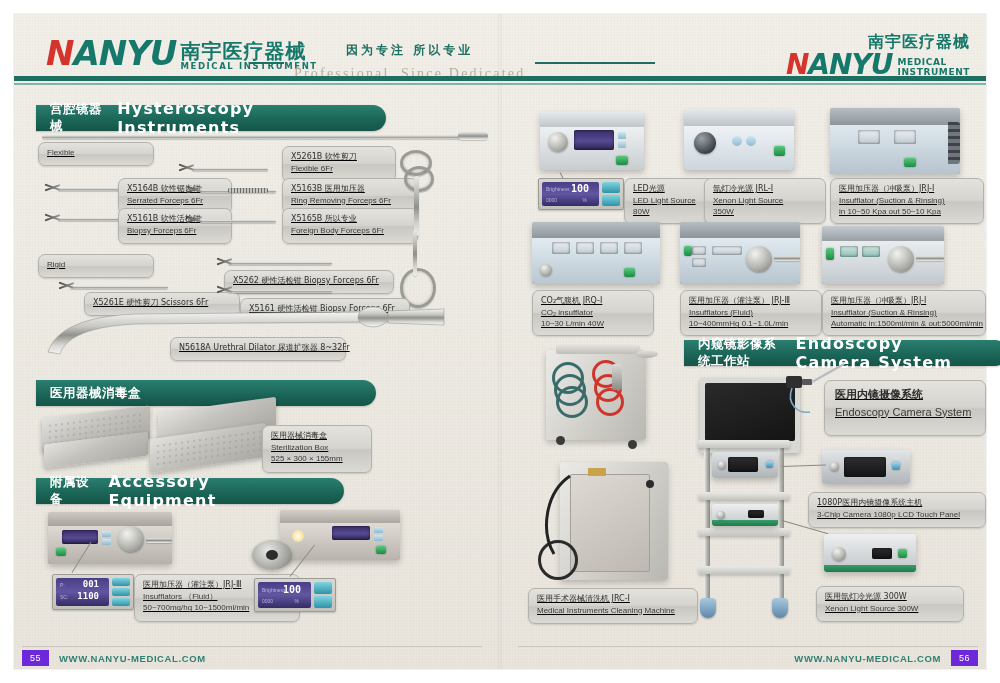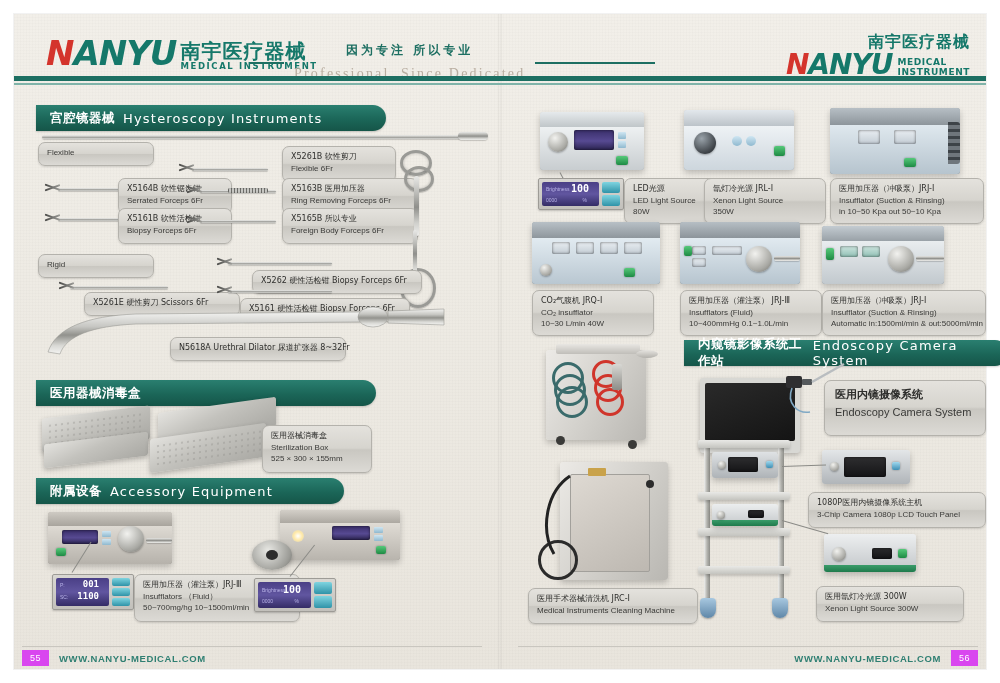--- a/index.html
+++ b/index.html
@@ -40,27 +40,27 @@
   .lr-row{display:flex;align-items:flex-end;justify-content:flex-end;margin-top:-2px;}
   .lr-word{font-family:"DejaVu Sans",sans-serif;font-weight:bold;font-style:italic;font-size:28px;letter-spacing:-1px;line-height:1;}
   .lr-en{margin-left:5px;text-align:left;line-height:1.05;padding-bottom:2px;}
   .lr-en span{display:block;font-family:"DejaVu Sans",sans-serif;font-weight:bold;font-size:9px;color:#15786a;letter-spacing:0.6px;}
 
   
   .pill{position:absolute;height:26px;border-radius:0 13px 13px 0;
     background:linear-gradient(180deg,#2a7f70 0%,#1b6658 55%,#155548 100%);
     display:flex;align-items:center;padding:0 26px 0 14px;box-shadow:0 1px 2px rgba(0,0,0,0.18);}
   .pill .cn{font-family:"DejaVu Sans",sans-serif;font-weight:bold;font-size:12.5px;color:#fff;letter-spacing:0.5px;}
-  .pill .en{font-family:"DejaVu Sans",sans-serif;font-weight:normal;font-size:13px;color:#fff;letter-spacing:1.2px;margin-left:8px;}
+  .pill .en{font-family:"DejaVu Sans",sans-serif;font-weight:bold;font-size:16px;color:#fff;letter-spacing:1.2px;margin-left:8px;}
 
   
   .plate{position:absolute;
     background:linear-gradient(180deg,#e4e2dd 0%,#d6d4ce 48%,#c9c7c1 52%,#dcdad5 100%);
     border:1px solid #b4b2ac;border-radius:7px;
-    padding:4px 8px;box-shadow:0 1px 2px rgba(0,0,0,0.14);}
+    padding:4px 8px;box-shadow:0 1px 2px rgba(0,0,0,0.14);text-decoration:underline;}
   .plate div{font-family:"Liberation Sans",sans-serif;font-size:8px;color:#3a3a38;line-height:1.45;white-space:nowrap;}
   .plate div.cn{font-family:"DejaVu Sans",sans-serif;font-size:8px;color:#2e2e2c;}
   .plate.big{padding:6px 10px;}
   .plate.big div{font-size:11px;line-height:1.5;}
   .plate.big div.cn{font-size:11px;font-weight:bold;}
 
   
   .rod{position:absolute;border-radius:2px;
     background:linear-gradient(180deg,#e8e8e6 0%,#b9b9b5 30%,#8f8f8b 52%,#cfcfcb 78%,#efefed 100%);
     box-shadow:0 1px 1px rgba(0,0,0,0.18);}
@@ -122,21 +122,21 @@
     background:linear-gradient(120deg,#eceae6 0%,#d4d2cd 48%,#b9b7b2 100%);}
   .hose{position:absolute;border:3px solid #2b2b2b;border-radius:50%;}
   .hose.red{border-color:#d0352b;}
   .hose.teal{border-color:#3a6b6b;}
 
   
   .lead{position:absolute;background:#8a8a86;height:1px;transform-origin:left center;}
 
   
   .foot{position:absolute;bottom:14px;height:22px;display:flex;align-items:center;}
-  .foot .pg{background:#d946ef;color:#fff;font-family:"Liberation Sans",sans-serif;font-size:9px;
+  .foot .pg{background:#6d28d9;color:#fff;font-family:"Liberation Sans",sans-serif;font-size:9px;
     padding:3px 8px;letter-spacing:0.5px;}
   .foot .url{font-family:"Liberation Sans",sans-serif;font-size:9.5px;color:#2f7f72;letter-spacing:0.6px;margin:0 10px;font-weight:bold;}
   .foot-rule{position:absolute;bottom:36px;height:1px;background:#c9c6bf;}
 </style>
 </head>
 <body>
 
 <div class="page">
   <div class="spread"></div>
   <div class="gutter"></div>
@@ -225,21 +225,21 @@
   <div class="rod" style="left:414px;top:176px;width:5px;height:60px;border-radius:3px;"></div>
   <div class="ring-handle" style="left:400px;top:268px;width:30px;height:34px;"></div>
   <div class="rod" style="left:413px;top:230px;width:4px;height:46px;"></div>
 
   <div class="plate" style="left:38px;top:254px;width:98px;height:14px;">
     <div>Rigid</div>
   </div>
 
   <div class="rod thin" style="left:228px;top:262px;width:104px;height:3px;"></div>
   <div class="jaw" style="left:216px;top:258px;"></div>
-  <div class="plate" style="left:252px;top:270px;width:152px;height:14px;">
+  <div class="plate" style="left:224px;top:270px;width:152px;height:14px;">
     <div class="cn">X5262 硬性活检钳 Biopsy Forceps 6Fr</div>
   </div>
 
   <div class="rod thin" style="left:70px;top:286px;width:98px;height:3px;"></div>
   <div class="jaw" style="left:58px;top:282px;"></div>
   <div class="plate" style="left:84px;top:292px;width:138px;height:14px;">
     <div class="cn">X5261E 硬性剪刀 Scissors 6Fr</div>
   </div>
 
   <div class="rod thin" style="left:228px;top:290px;width:104px;height:3px;"></div>

